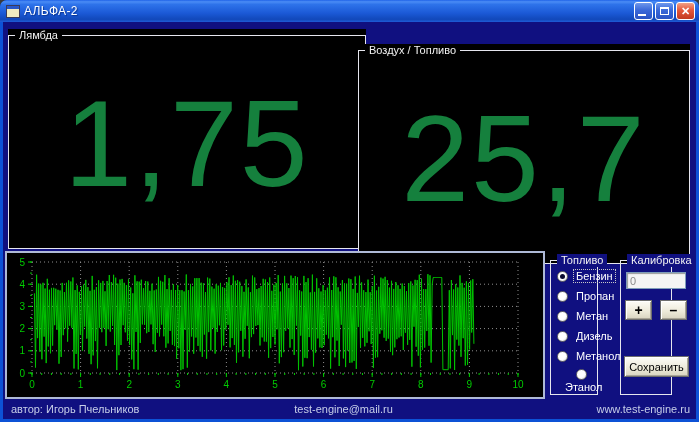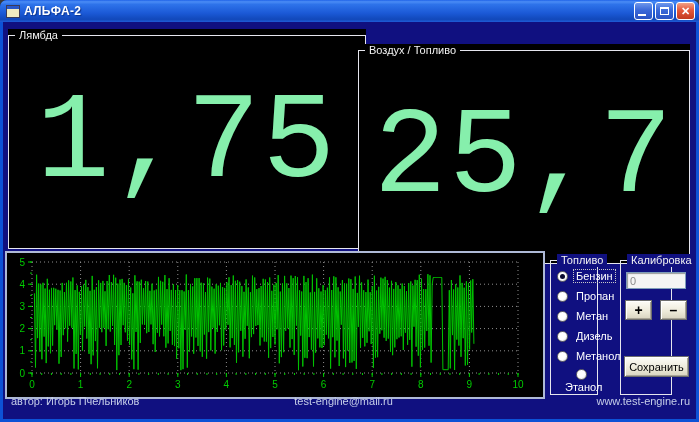--- a/index.html
+++ b/index.html
@@ -15,21 +15,21 @@
   .titlebar{
     position:absolute; left:0; top:0; right:0; height:22px;
     background:linear-gradient(180deg,#2063e8 0%,#4a8cf5 8%,#2e73ea 20%,#1b59d6 60%,#1148ba 88%,#1f5cd8 100%);
     border-radius:6px 6px 0 0;
     display:flex; align-items:center; padding:0 4px;
   }
   .app-icon{ width:14px; height:13px; position:relative; margin:0 4px 0 2px; }
   .app-icon .paper{ position:absolute; inset:0; background:#f2ecc0; border:1px solid #3a3a58; }
   .app-icon .bar{ position:absolute; left:1px; right:1px; top:1px; height:3px; background:#2a57c8; }
   .win-title{
-    color:#fff; font-weight:bold; font-size:12px; letter-spacing:.3px;
+    color:#fff; font-weight:normal; font-size:12px; letter-spacing:.3px;
     text-shadow:1px 1px 1px #0a3490;
   }
   .win-buttons{ margin-left:auto; display:flex; gap:2px; }
   .wbtn{
     width:19px; height:18px; border:1px solid #fff; border-radius:3px;
     position:relative; cursor:pointer;
   }
   .wbtn.blue{ background:linear-gradient(180deg,#6e97ec 0%,#3a68d8 45%,#2a53c4 100%); }
   .wbtn.red{ background:linear-gradient(180deg,#f0a088 0%,#e4573a 45%,#c23a20 100%); }
   .glyph-min{ position:absolute; left:3px; bottom:3px; width:8px; height:2px; background:#fff; }
@@ -50,22 +50,22 @@
     position:absolute; top:0; left:7px; z-index:2; padding:0 4px;
     font-size:11px; line-height:13px; color:#f2f2f2; white-space:nowrap;
   }
   .gbox.dark{ background:#000; }
   .gbox.dark .cap{ background:#000; }
   .gbox.navy .cap{ background:#101080; }
 
   .display-value{
     position:absolute; inset:14px 4px 4px 4px;
     display:flex; align-items:center; justify-content:center;
-    font-family:Liberation Mono, monospace;
-    font-size:122px; line-height:1; color:#86efac; letter-spacing:2px;
+    font-family:Liberation Sans, sans-serif;
+    font-size:122px; line-height:1; color:#15803d; letter-spacing:2px;
   }
 
   
   .chart-panel{
     position:absolute; left:2px; top:229px; width:540px; height:148px;
     background:#000; border:2px solid #aeb9d6;
   }
 
   
   .radio-row{ position:absolute; left:7px; display:flex; align-items:center; height:14px; cursor:pointer; }
@@ -95,21 +95,21 @@
     box-shadow:inset 1px 1px 0 #ffffff, inset -1px -1px 0 #a8a496;
     color:#000; cursor:pointer; font-family:"Liberation Sans", sans-serif;
     display:flex; align-items:center; justify-content:center;
   }
   .btn-plus{ position:absolute; left:5px; top:46px; width:27px; height:20px; font-size:14px; font-weight:bold; }
   .btn-minus{ position:absolute; left:40px; top:46px; width:27px; height:20px; font-size:14px; font-weight:bold; }
   .btn-save{ position:absolute; left:4px; top:102px; width:65px; height:21px; font-size:11px; }
 
   
   .statusbar{
-    position:absolute; left:0; right:0; bottom:8px; height:18px;
+    position:absolute; left:0; right:0; bottom:0; height:18px;
     font-size:11px; color:#c6cee8;
   }
   .statusbar .left{ position:absolute; left:8px; top:2px; }
   .statusbar .center{ position:absolute; left:50%; top:2px; transform:translateX(-56%); }
   .statusbar .right{ position:absolute; right:6px; top:2px; }
 
   
   svg text{ font-family:"Liberation Sans", sans-serif; }
 </style>
 </head>

